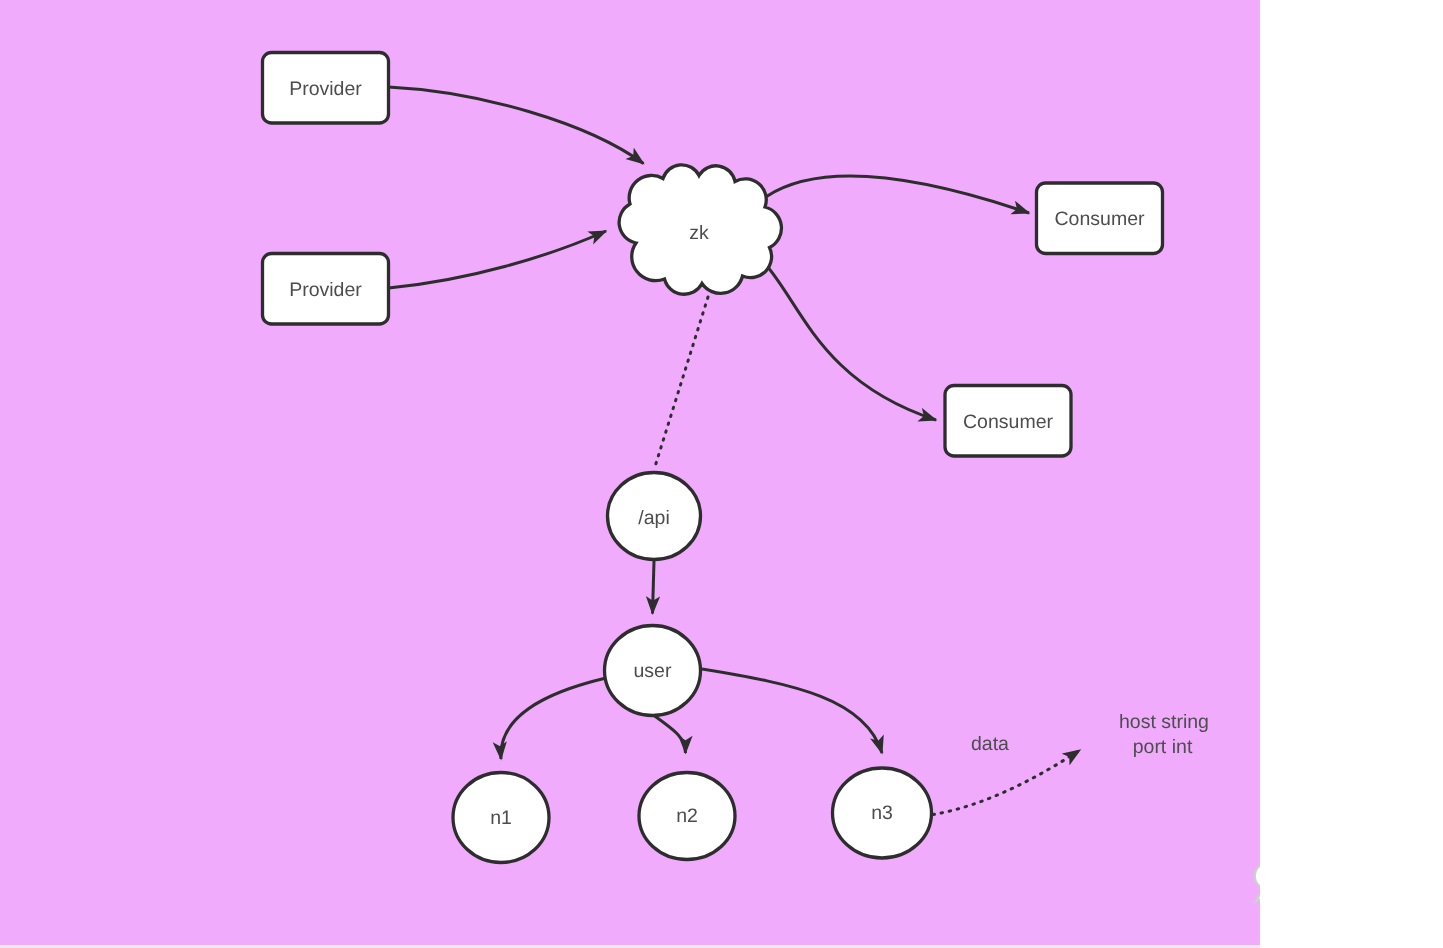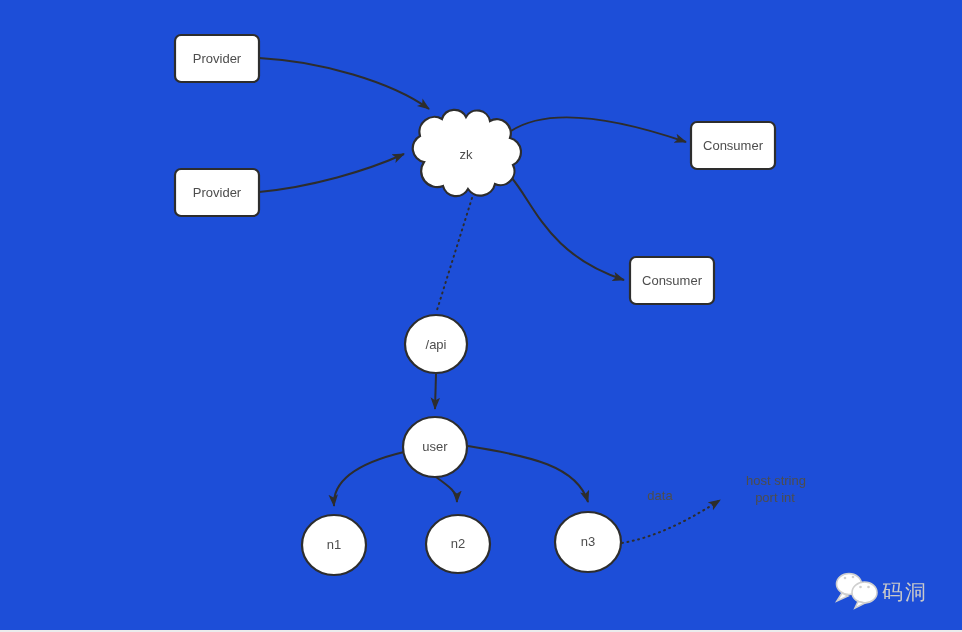--- a/index.html
+++ b/index.html
@@ -1,19 +1,19 @@
 <!DOCTYPE html>
 <html><head>
 <meta charset="utf-8">
 <style>
   html,body{margin:0;padding:0;background:#ffffff;}
   .canvas{
     position:relative;
-    width:962px;height:632px;
-    background:#1d4ed8;
+    width:840px;height:632px;
+    background:#f0abfc;
     font-family:"Liberation Sans", sans-serif;
     overflow:hidden;
     border-bottom:2px solid #ececec;
     box-sizing:border-box;
   }
   svg{position:absolute;top:0;left:0;}
   .node-shape{fill:#ffffff;stroke:#2d2d2d;stroke-width:2.2;}
   .edge{fill:none;stroke:#2d2d2d;stroke-width:2;}
   .edge-dotted{fill:none;stroke:#2d2d2d;stroke-width:2;stroke-dasharray:1 4.5;stroke-linecap:round;}
   .lbl{fill:#4d4d4d;font-size:13px;text-anchor:middle;}

